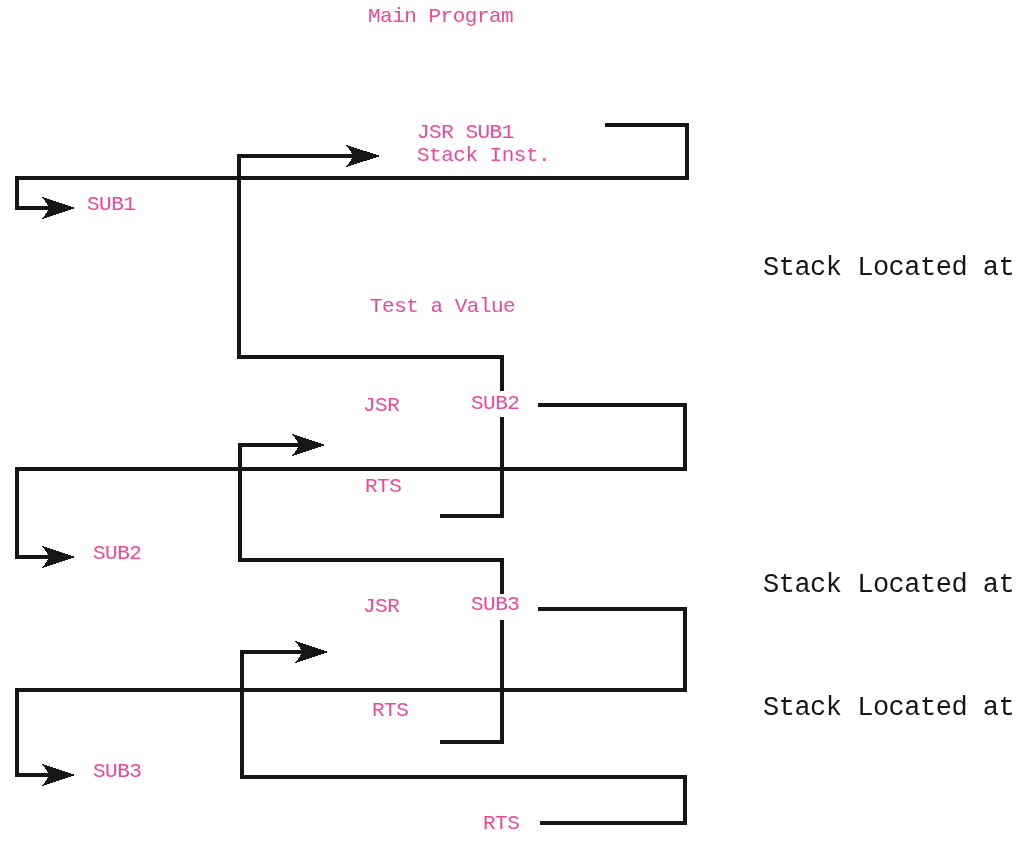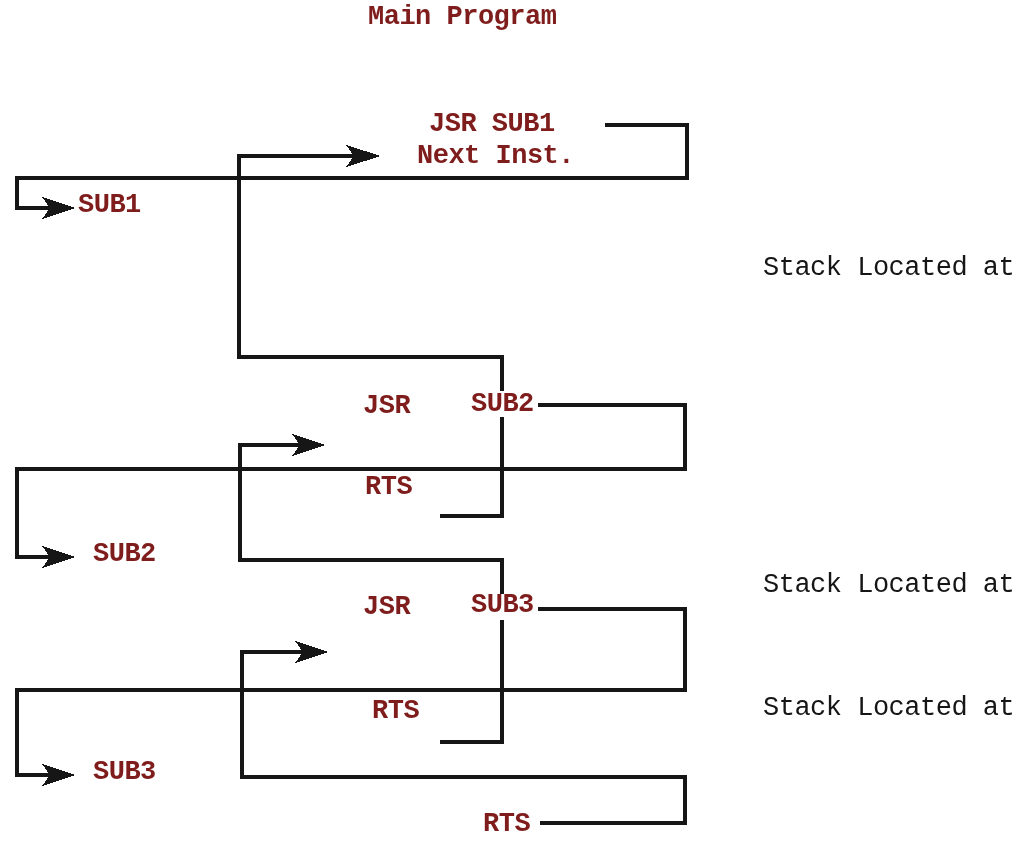--- a/index.html
+++ b/index.html
@@ -17,24 +17,24 @@
   }
   .lines-svg {
     position: absolute;
     left: 0;
     top: 0;
     width: 1034px;
     height: 846px;
   }
   .t {
     position: absolute;
-    font-size: 27px;
+    font-size: 21px;
     line-height: 32px;
-    font-weight: 700;
-    color: #7f1d1d;
+    font-weight: 400;
+    color: #ec4899;
     white-space: pre;
     letter-spacing: -0.5px;
   }
   .note {
     position: absolute;
     font-size: 27px;
     line-height: 32px;
     font-weight: 400;
     color: #161616;
     white-space: pre;
@@ -70,29 +70,30 @@
       <polygon points="381,156 346,145 354,156 346,167"></polygon>
       <polygon points="76,557 42,546 50,557 42,568"></polygon>
       <polygon points="326,445 292,434 300,445 292,456"></polygon>
       <polygon points="76,775 42,764 50,775 42,786"></polygon>
       <polygon points="329,652 295,641 303,652 295,663"></polygon>
     </g>
   </svg>
 
   <div class="t" style="left:368px; top:1px;">Main Program</div>
 
-  <div class="t" style="left:417px; top:108px;margin-left:12px;">JSR SUB1</div>
-  <div class="t" style="left:417px; top:140px;">Next Inst.</div>
+  <div class="t" style="left:417px; top:117px;">JSR SUB1</div>
+  <div class="t" style="left:417px; top:140px;">Stack Inst.</div>
 
-  <div class="t" style="left:78px; top:189px;">SUB1</div>
+  <div class="t" style="left:87px; top:189px;">SUB1</div>
 
   <div class="note" style="left:763px; top:188px;">
     <div>Stack Located at</div>
   </div>
 
+  <div class="t" style="left:370px; top:291px;">Test a Value</div>
 
   <div class="t" style="left:363px; top:390px;">JSR</div>
   <div class="t" style="left:471px; top:388px;">SUB2</div>
 
   <div class="t" style="left:365px; top:471px;">RTS</div>
 
   <div class="t" style="left:93px; top:538px;">SUB2</div>
 
   <div class="note" style="left:763px; top:505px;">
     <div>Stack Located at</div>

